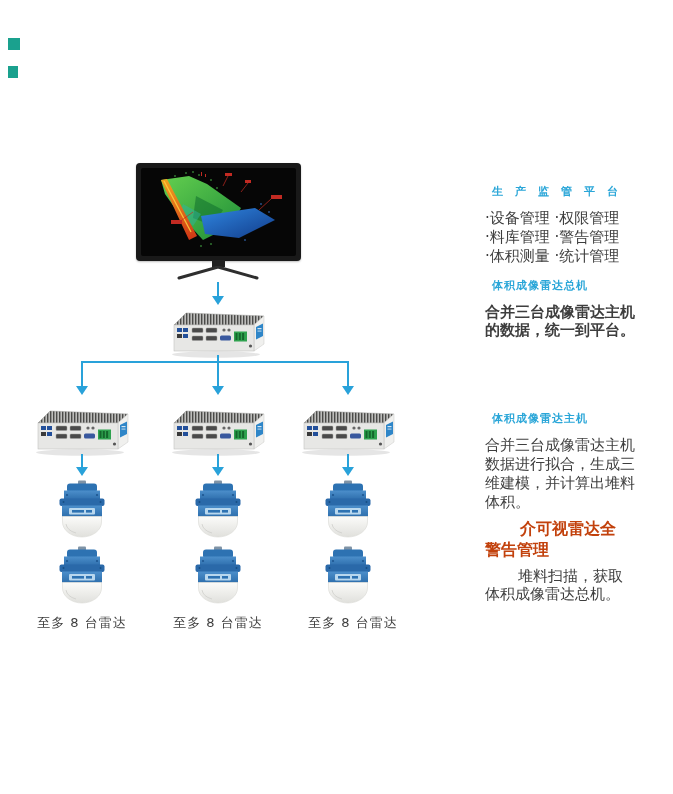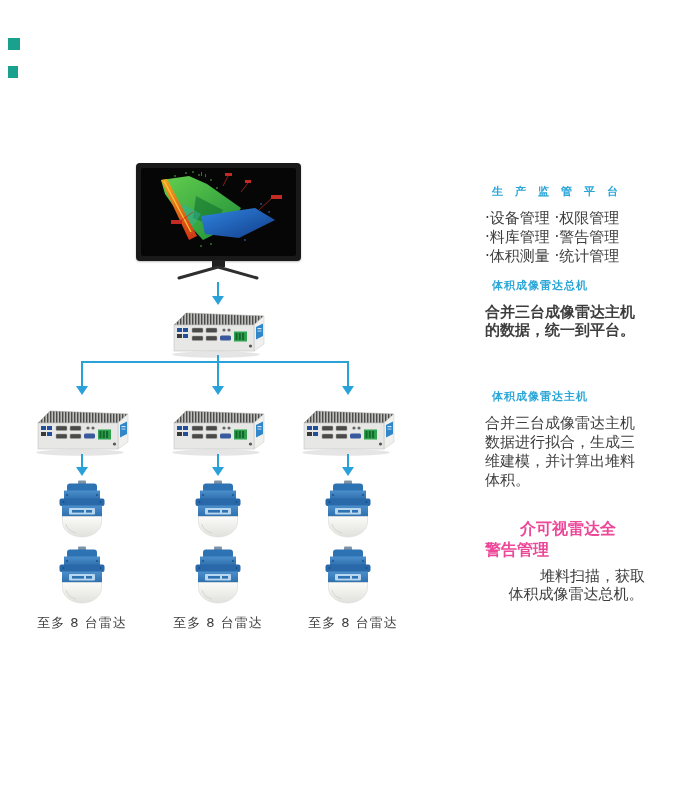--- a/index.html
+++ b/index.html
@@ -31,29 +31,29 @@
 
   
   .count-label{position:absolute;top:614px;width:140px;text-align:center;
     font-size:13px;color:#3e3e3e;letter-spacing:1px;}
 
   
   .info-panel{position:absolute;left:485px;top:0;width:182px;}
   .blk{position:absolute;left:0;width:182px;}
   .blk-title{color:#2aa6d8;font-weight:bold;font-size:11px;line-height:21px;padding-left:7px;}
   .blk1 .blk-title{letter-spacing:12px;padding-left:7px;}
-  .blk-title2{color:#ec4899;font-weight:bold;font-size:16px;line-height:21px;}
+  .blk-title2{color:#c2410c;font-weight:bold;font-size:16px;line-height:21px;}
   .indent1{text-indent:35px;}
   .indent2{text-indent:33px;}
   .blk-body{margin-top:7px;color:#3e3e3e;font-size:15px;}
   .blk1 .blk-body div{line-height:19px;}
   .blk2 .blk-body div{line-height:18px;font-weight:bold;}
   .blk3 .blk-body div{line-height:19px;}
-  .blk4 .blk-body div{line-height:18px;text-align:center;}
-  .b1{top:181px;} .b2{top:275px;} .b3{top:386px;} .b4{top:518px;}
+  .blk4 .blk-body div{line-height:18px;}
+  .b1{top:181px;} .b2{top:275px;} .b3{top:408px;} .b4{top:518px;}
 </style>
 </head>
 <body>
 
 <svg width="0" height="0" style="position:absolute">
   <defs>
     <pattern id="finPat" width="3" height="14" patternUnits="userSpaceOnUse">
       <rect width="3" height="14" fill="#bdbdbb"></rect>
       <rect width="1.4" height="14" fill="#4a4a48"></rect>
     </pattern>

